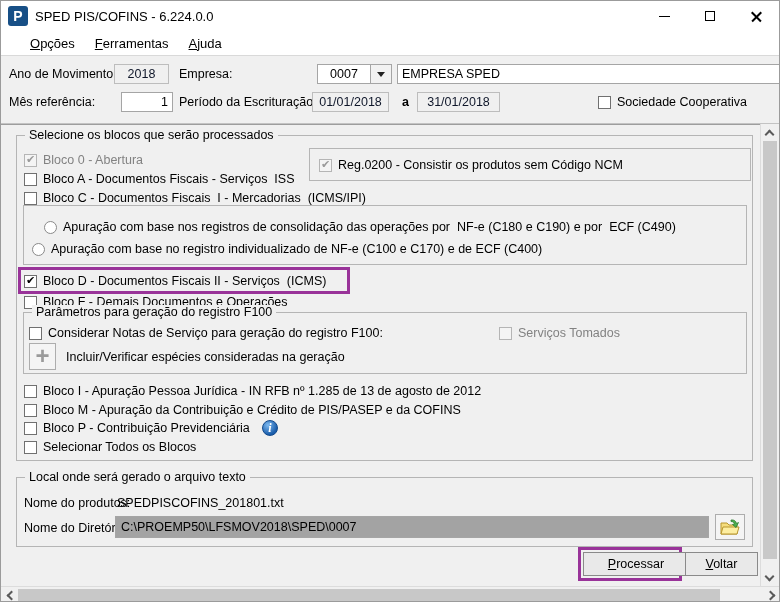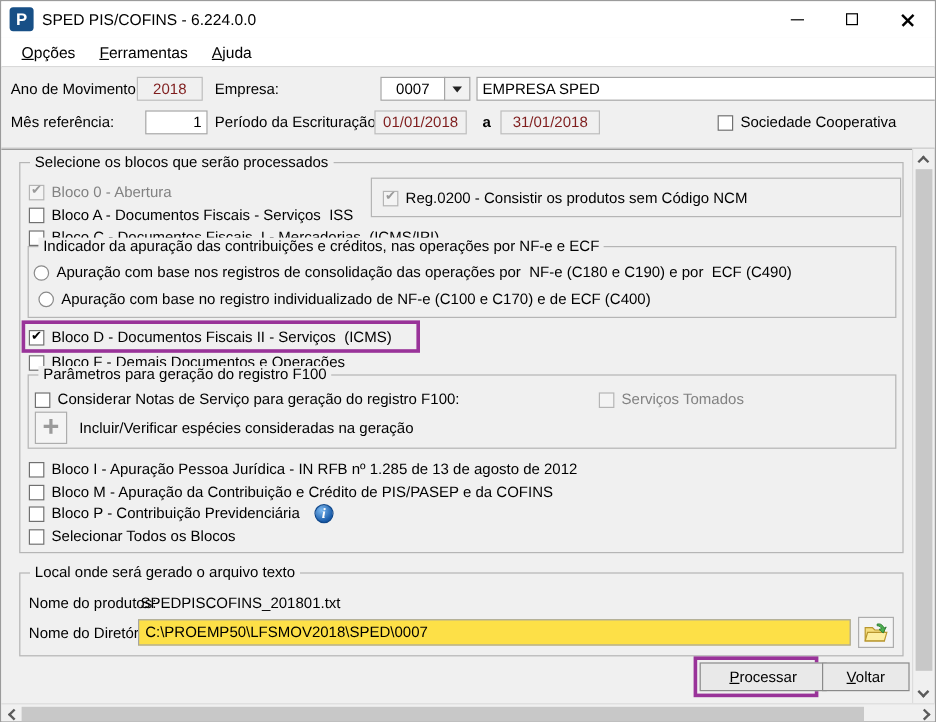--- a/index.html
+++ b/index.html
@@ -15,30 +15,30 @@
   .win-controls { position:absolute; right:0; top:0; height:30px; display:flex; }
   .wbtn { width:46px; height:30px; display:flex; align-items:center; justify-content:center; position:relative; }
   .min-glyph { width:11px; height:0; border-top:1.6px solid #000; display:block; }
   .max-glyph { width:10px; height:10px; border:1.2px solid #000; display:block; }
   .close-glyph { position:relative; width:13px; height:13px; display:block; }
   .close-glyph::before,.close-glyph::after { content:""; position:absolute; left:0; top:6px; width:13px; height:1.5px; background:#000; }
   .close-glyph::before { transform:rotate(45deg); }
   .close-glyph::after  { transform:rotate(-45deg); }
 
   
-  .menubar { position:absolute; top:30px; left:0; width:100%; height:25px; background:#fff; border-bottom:1px solid #d9d9d9; display:flex; align-items:center; padding-left:8px; gap:2px; }
+  .menubar { position:absolute; top:30px; left:0; width:100%; height:25px; background:#fff; border-bottom:1px solid #d9d9d9; display:flex; align-items:center; padding-left:20px; gap:2px; }
   .menu-item { padding:3px 9px; font-size:13px; }
   .accel { display:inline-block; }
   .accel::first-letter { text-decoration:underline; }
 
   
   .header { position:absolute; top:56px; left:0; width:100%; height:67px; background:#f0f0f0; border-bottom:1px solid #c3c3c3; }
   .hlabel { position:absolute; height:16px; line-height:16px; white-space:pre; }
   .field { position:absolute; height:20px; line-height:18px; border:1px solid #a5a5a5; background:#fff; padding:0 4px; white-space:pre; overflow:hidden; }
-  .field.disabled { background:#f0f0f0; color:#7f1d1d; border-color:#bdbdbd; text-align:center; }
+  .field.disabled { background:#f0f0f0; color:#0f172a; border-color:#bdbdbd; text-align:center; }
   .field.center { text-align:center; }
   .field.right { text-align:right; }
   .combo-btn { position:absolute; height:20px; width:22px; border:1px solid #a5a5a5; background:#f2f2f2; display:flex; align-items:center; justify-content:center; }
   .tri-down { width:0; height:0; border-left:4px solid transparent; border-right:4px solid transparent; border-top:5px solid #222; }
 
   
   .content { position:absolute; top:123px; left:0; width:759px; height:462px; background:#f0f0f0; border-top:1px solid #9d9d9d;padding-left:33px; }
   .groupbox { position:absolute; border:1px solid #b5b5b5; }
   .group-label { position:absolute; top:-8px; left:8px; background:#f0f0f0; padding:0 4px; white-space:pre; line-height:15px; }
 
@@ -55,21 +55,21 @@
 
   .hl { position:absolute; border:3px solid var(--highlight,#993399); pointer-events:none; }
 
   .plus-btn { position:absolute; width:27px; height:27px; border:1px solid #adadad; background:#f4f4f4;
               color:#9a9a9a; font-size:24px; font-weight:bold; line-height:23px; text-align:center; }
   .info-icon { display:inline-flex; width:16px; height:16px; border-radius:50%; margin-left:6px; flex:none;
                background:radial-gradient(circle at 35% 30%, #7db9f0, #1a5dab 70%); border:1px solid #11498c;
                color:#fff; font-family:"Liberation Serif",serif; font-style:italic; font-weight:bold; font-size:12px;
                align-items:center; justify-content:center; }
 
-  .dir-input { position:absolute; height:22px; line-height:20px; border:1px solid #a5a5a5; background:#fde047; padding:0 5px; white-space:pre; overflow:hidden; }
+  .dir-input { position:absolute; height:22px; line-height:20px; border:1px solid #a5a5a5; background:#a3a3a3; padding:0 5px; white-space:pre; overflow:hidden; }
   .folder-btn { position:absolute; width:30px; height:26px; border:1px solid #adadad; background:#f4f4f4; display:flex; align-items:center; justify-content:center; }
 
   .btn { position:absolute; height:24px; background:#e9e9e9; border:1px solid #8a8a8a; text-align:center; line-height:22px; font-size:12.5px; }
 
   
   .vscroll { position:absolute; left:759px; top:123px; width:18px; height:462px; background:#f0f0f0; border-left:1px solid #dcdcdc; }
   .hscroll { position:absolute; left:0; top:585px; width:780px; height:17px; background:#f0f0f0; border-top:1px solid #dcdcdc; }
   .sbtn { position:absolute; display:flex; align-items:center; justify-content:center; }
   .vscroll .sbtn { width:17px; height:17px; }
   .hscroll .sbtn { width:17px; height:16px; }
@@ -149,22 +149,21 @@
       </div>
 
       <div class="reg-panel" style="left:292px;top:12px;width:442px;height:33px">
         <div class="cb" style="left:9px;top:8px">
           <span class="box checked disabled"></span>
           <span class="lbl">Reg.0200 - Consistir os produtos sem Código NCM</span>
         </div>
       </div>
 
       <div class="groupbox" style="left:6px;top:69px;width:724px;height:60px">
-        <span class="group-label">Indicador da apuração das contribuições e créditos, nas operações por NF-e e ECF</span>
-        <div class="radio" style="left:4px;top:13px">
+        <div class="radio" style="left:20px;top:13px">
           <span class="circle"></span>
           <span class="lbl">Apuração com base nos registros de consolidação das operações por  NF-e (C180 e C190) e por  ECF (C490)</span>
         </div>
         <div class="radio" style="left:8px;top:35px">
           <span class="circle"></span>
           <span class="lbl">Apuração com base no registro individualizado de NF-e (C100 e C170) e de ECF (C400)</span>
         </div>
       </div>
 
       <div class="hl" style="left:1px;top:131px;width:332px;height:27px"></div>

